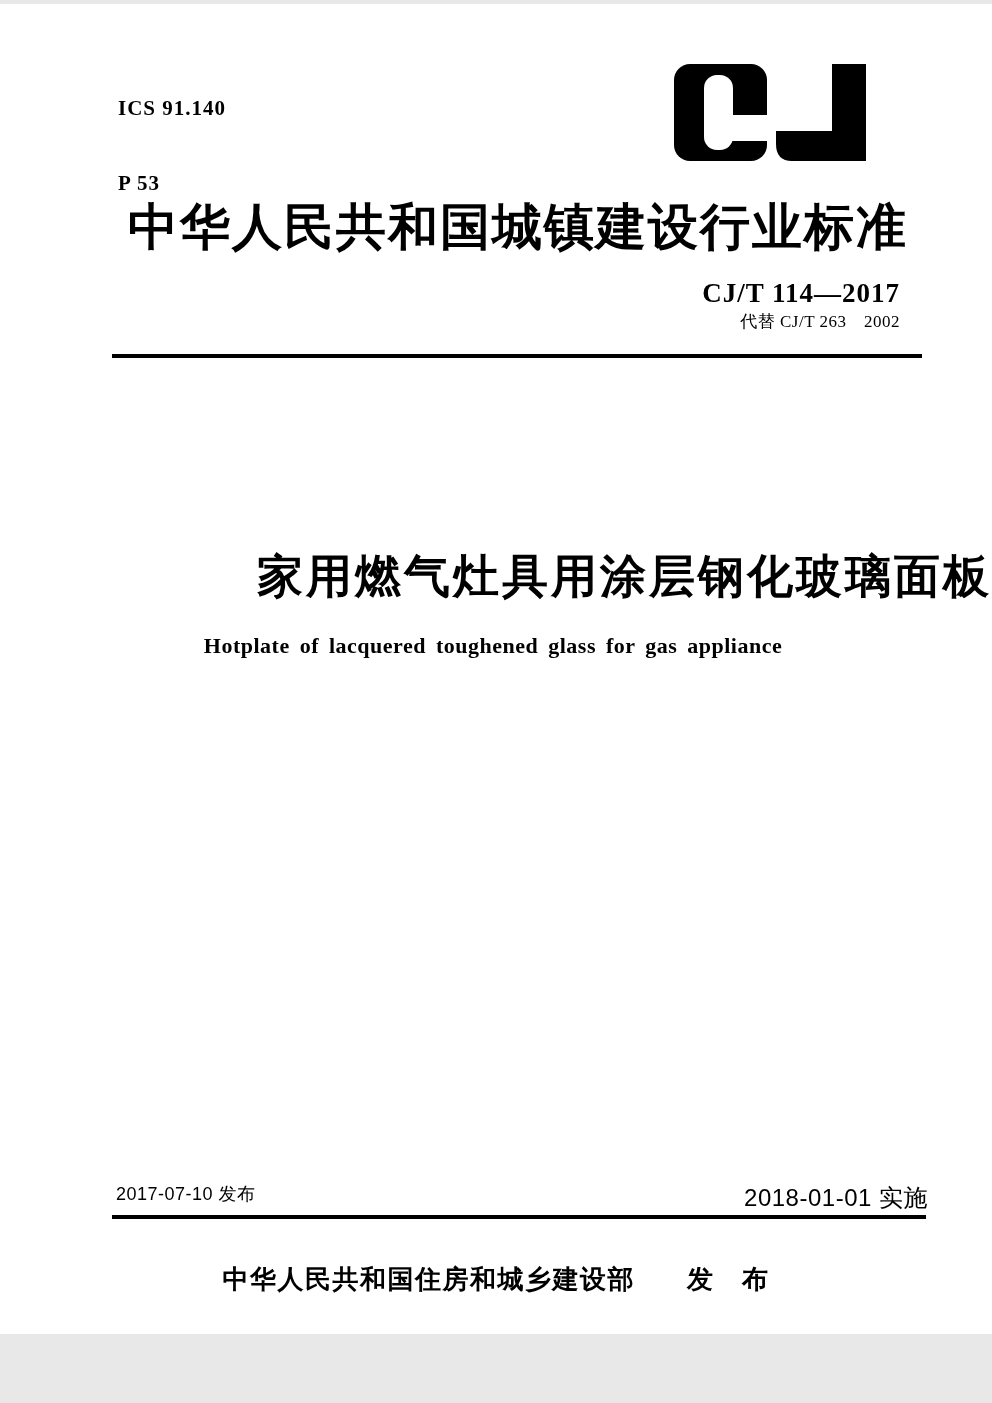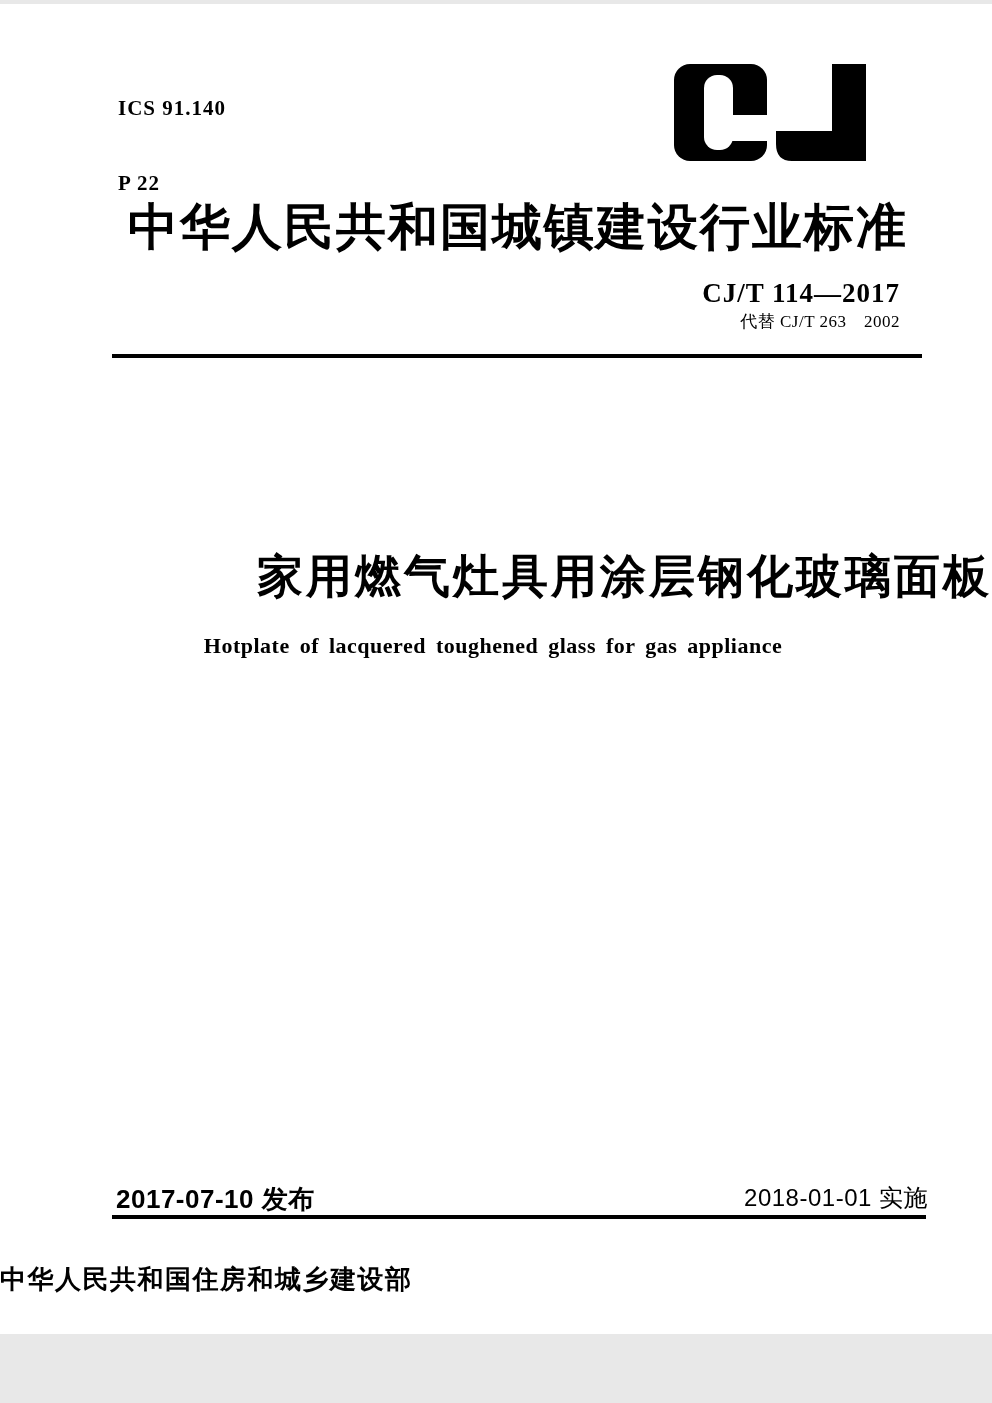--- a/index.html
+++ b/index.html
@@ -100,22 +100,22 @@
     word-spacing: 4px;
     white-space: nowrap;
     padding-left: 24px;
   }
 
   
   .issue-date {
     position: absolute;
     left: 116px;
     top: 1178px;
-    font-size: 26px;
-    font-weight: 700;
+    font-size: 18px;
+    font-weight: 400;
     letter-spacing: 0.5px;
     white-space: pre;
   }
   .impl-date {
     position: absolute;
     right: 64px;
     top: 1178px;
     font-size: 24px;
     font-weight: 400;
     letter-spacing: 0.5px;
@@ -129,21 +129,20 @@
     width: 100%;
     display: flex;
     justify-content: center;
     align-items: baseline;
     gap: 52px;
     font-size: 26px;
     font-weight: bold;
     letter-spacing: 1.5px;
     white-space: pre;
     font-family: "Liberation Sans", sans-serif;
-    flex-direction: column;
   }
 
   
   .watermark {
     position: absolute;
     left: 774px;
     top: 1364px;
     width: 218px;
     height: 62px;
   }
@@ -166,21 +165,21 @@
     white-space: nowrap;
   }
 </style>
 </head>
 <body>
 
 <div class="page">
 
   <div class="ics-block">
     <div>ICS 91.140</div>
-    <div>P 22</div>
+    <div>P 53</div>
   </div>
 
   <svg class="cj-logo" viewBox="0 0 193 98" aria-hidden="true">
 
     <rect x="0" y="0" width="93" height="97" rx="16" fill="#000"></rect>
     <rect x="30" y="11" width="29" height="75" rx="13" fill="#fff"></rect>
     <rect x="56" y="51" width="37" height="26" fill="#fff"></rect>
 
     <path d="M158 0 H192 V97 H118 Q102 97 102 80 V67 H158 Z" fill="#000"></path>
   </svg>

